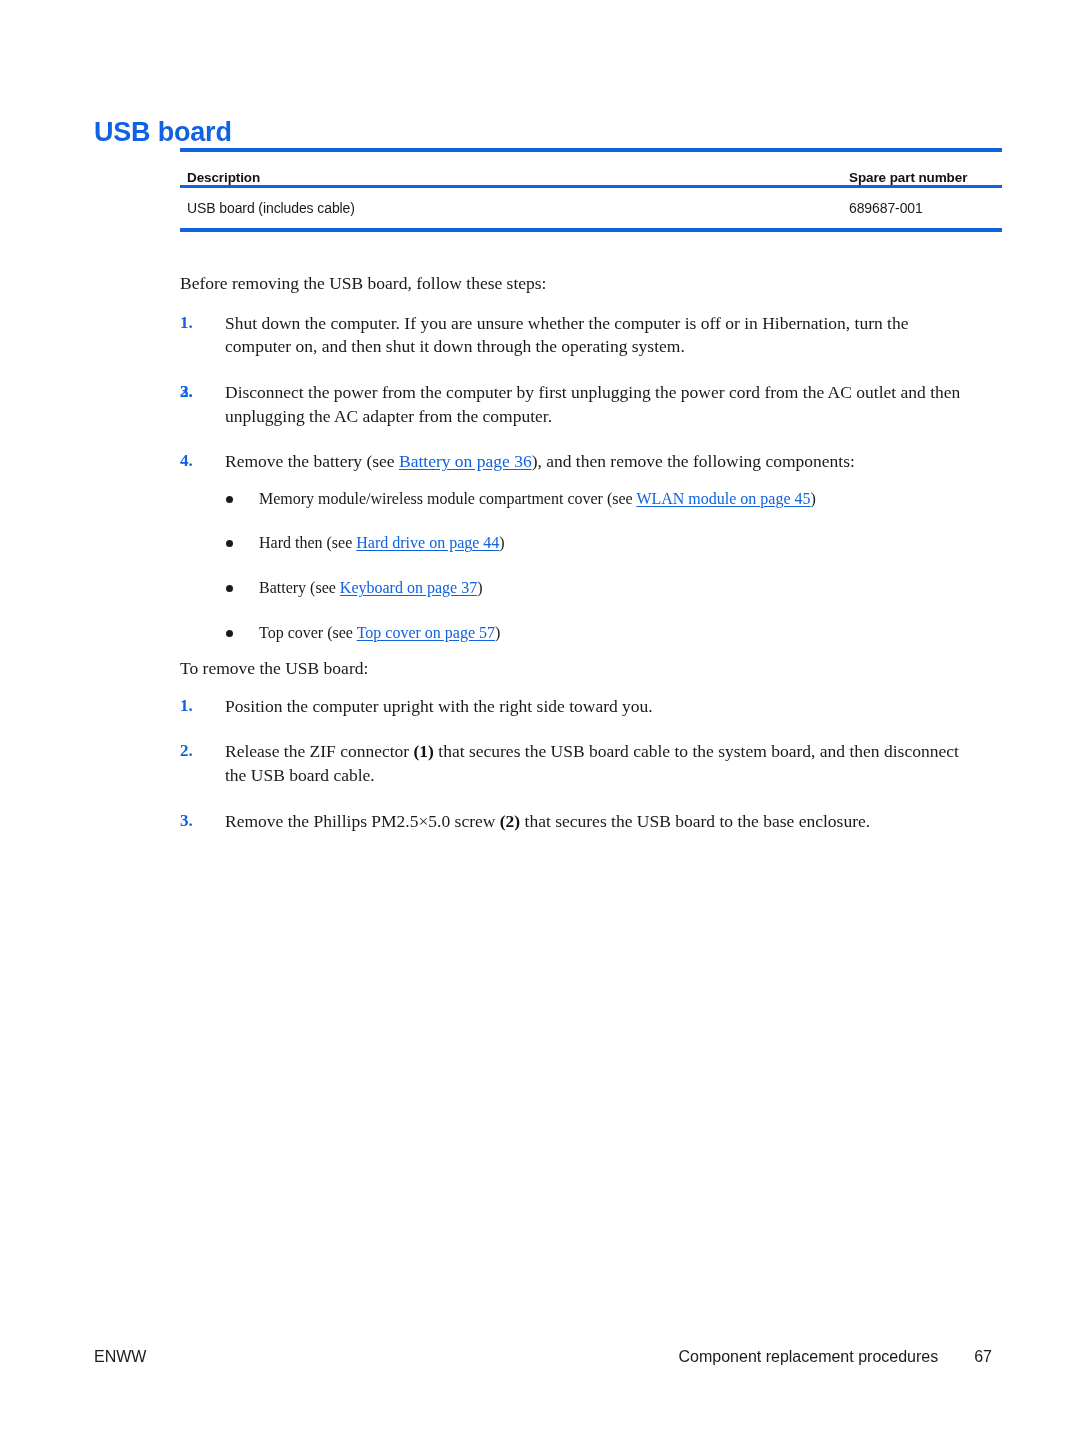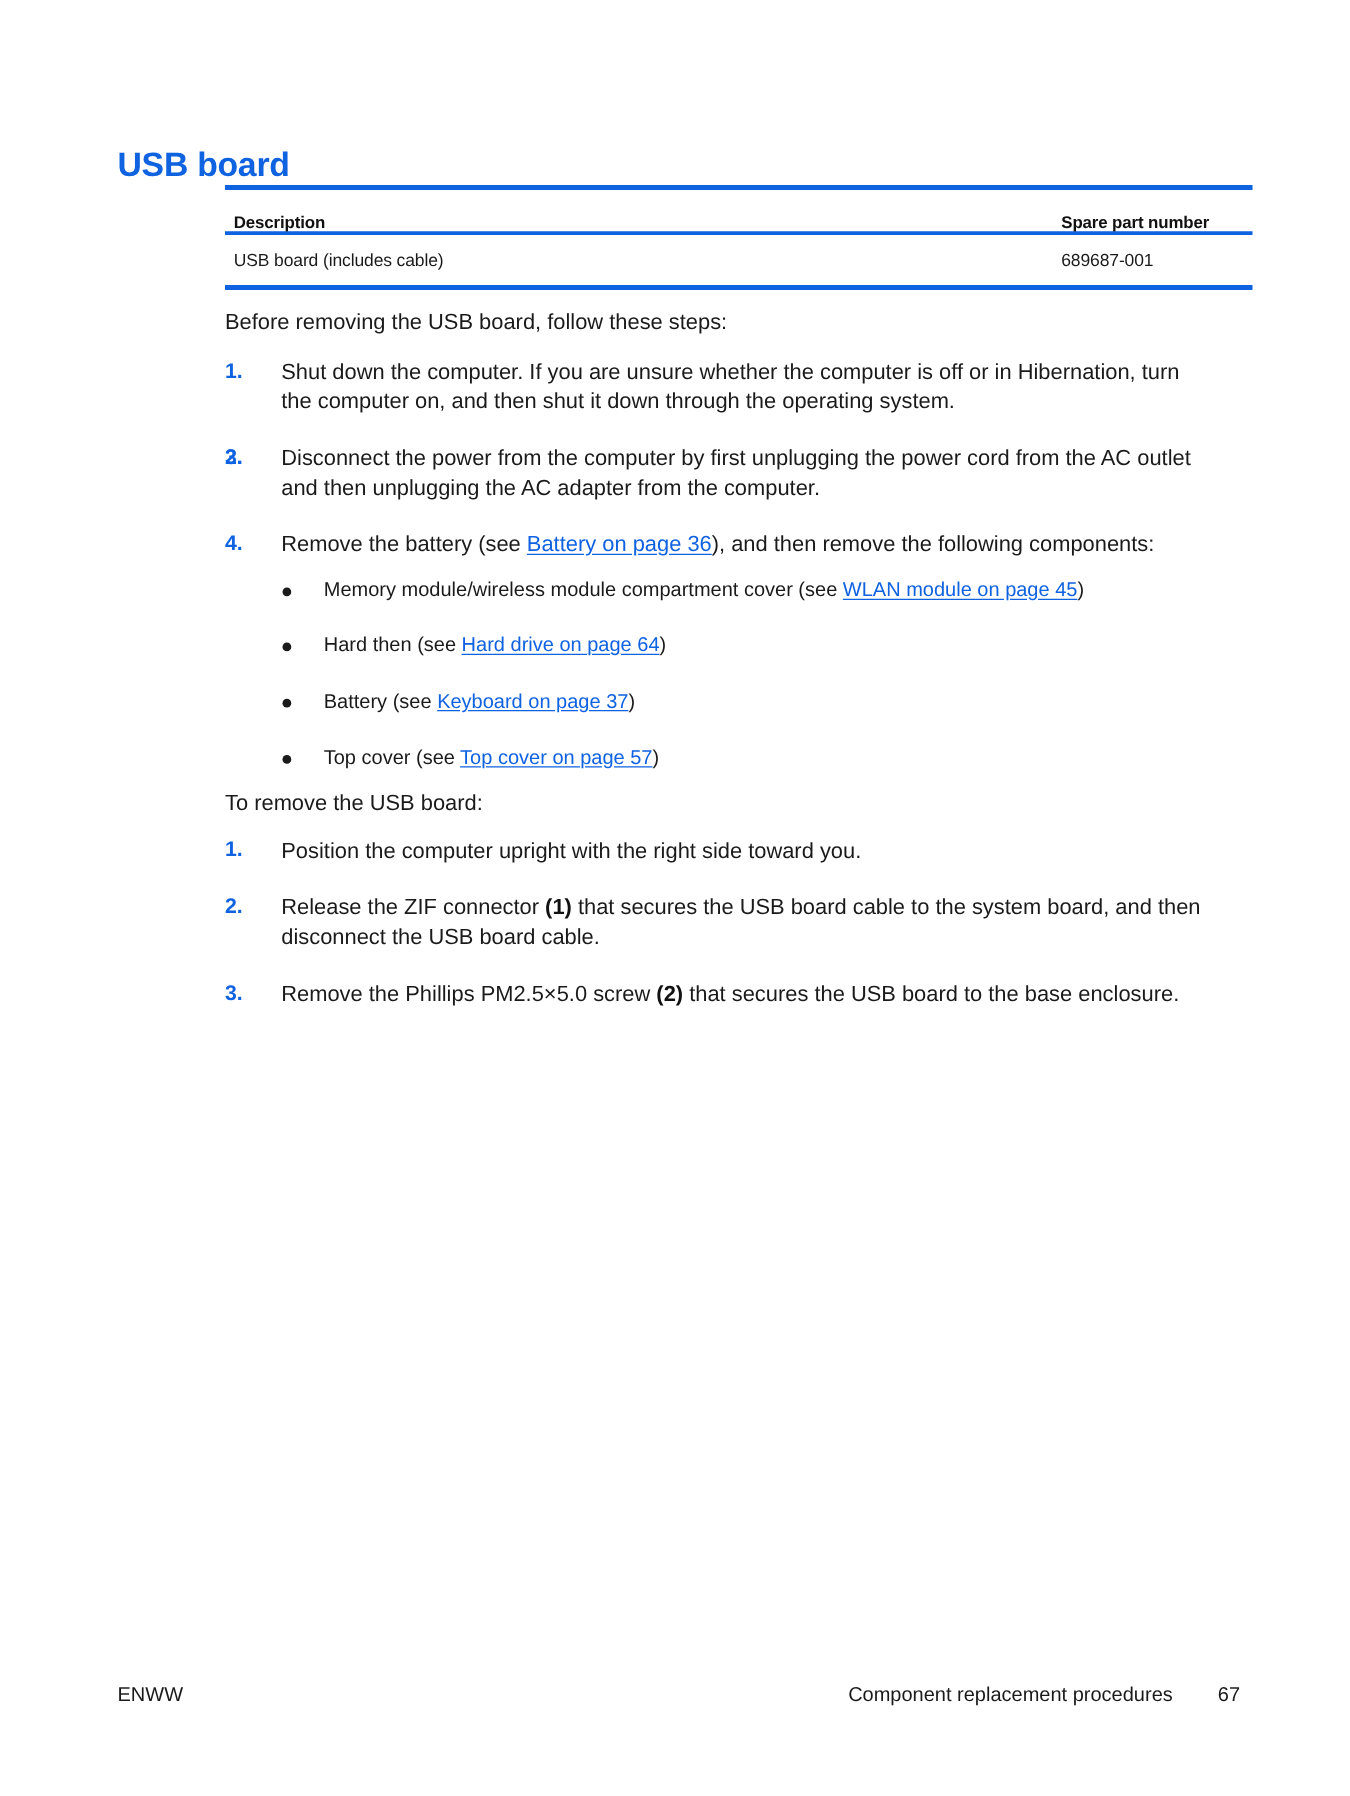--- a/index.html
+++ b/index.html
@@ -77,22 +77,23 @@
     font-size: 14px;
     font-weight: normal;
     color: #1a1a1a;
     letter-spacing: -0.1px;
   }
 
   
   .content {
     position: absolute;
     left: 180px;
-    top: 246px;
+    top: 272px;
     width: 790px;
+    font-family: Liberation Serif, serif;
   }
 
   .lead {
     font-size: 17.5px;
     line-height: 1.35;
     color: #1a1a1a;
     margin: 0 0 16px 0;
   }
   .lead.tight { margin-bottom: 14px; }
 
@@ -215,21 +216,21 @@
         <span class="num">4.</span>
         <span>Remove the battery (see </span><a class="xref" href="#">Battery on page 36</a><span>), and then remove the following components:</span>
 
         <ul class="bullets">
           <li>
             <span class="dot"></span>
             <span>Memory module/wireless module compartment cover (see </span><a class="xref" href="#">WLAN module on page 45</a><span>)</span>
           </li>
           <li>
             <span class="dot"></span>
-            <span>Hard then (see </span><a class="xref" href="#">Hard drive on page 64</a><span>)</span>
+            <span>Hard then (see </span><a class="xref" href="#">Hard drive on page 44</a><span>)</span>
           </li>
           <li>
             <span class="dot"></span>
             <span>Battery (see </span><a class="xref" href="#">Keyboard on page 37</a><span>)</span>
           </li>
           <li>
             <span class="dot"></span>
             <span>Top cover (see </span><a class="xref" href="#">Top cover on page 57</a><span>)</span>
           </li>
         </ul>

